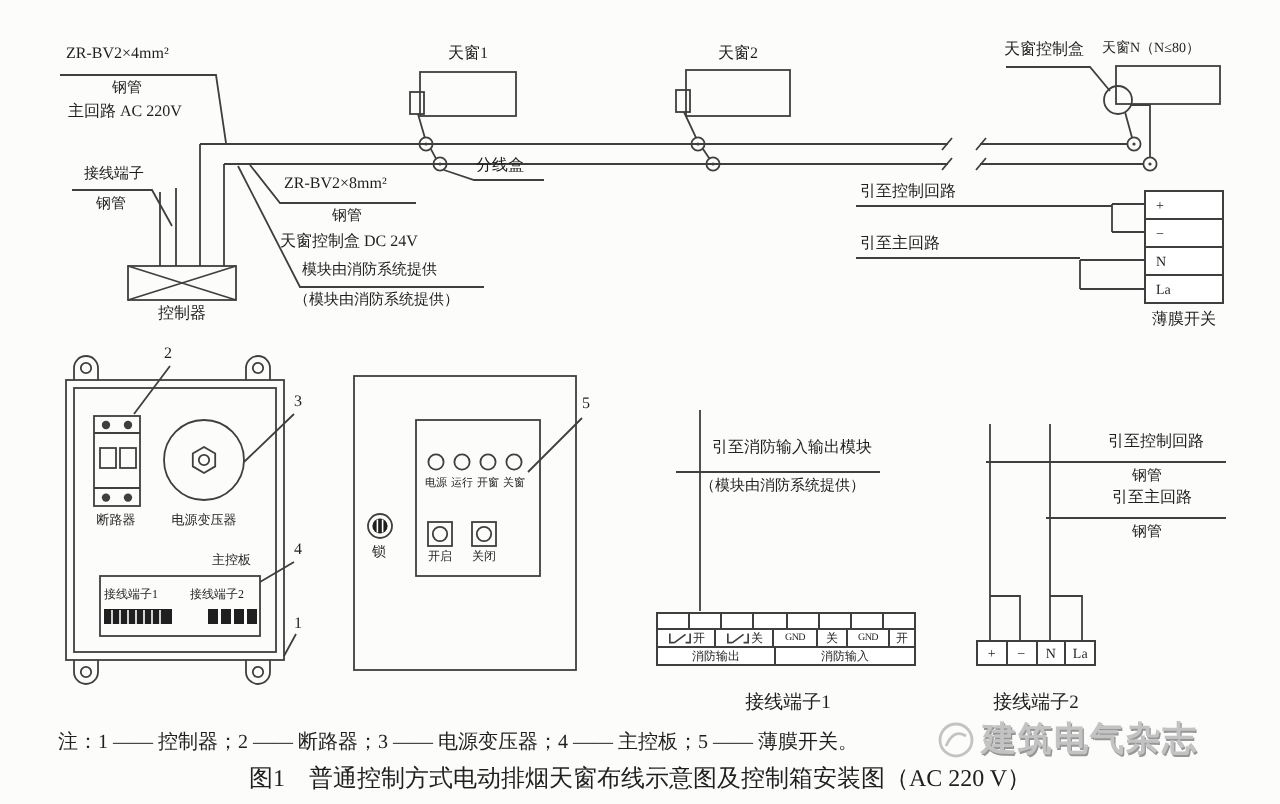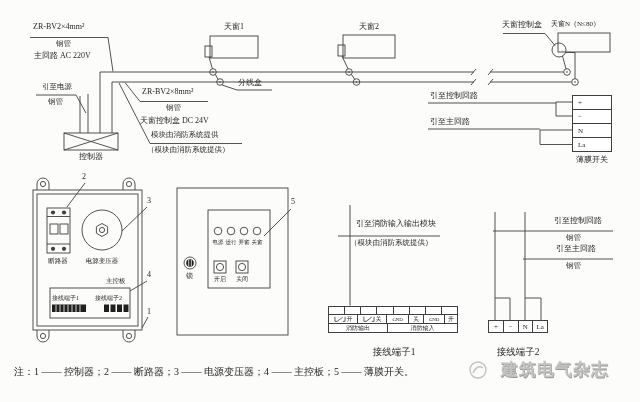--- a/index.html
+++ b/index.html
@@ -5,37 +5,37 @@
   html,body{margin:0;padding:0;background:#ffffff;}
   #canvas{position:relative;width:640px;height:402px;background:#fcfcfb;overflow:hidden;
           font-family:"Liberation Serif","DejaVu Serif",serif;color:#1f1f1f;}
   svg.layer{position:absolute;left:0;top:0;}
   svg.layer *{stroke:#3f3f3f;fill:none;stroke-width:.9;}
   svg.layer .fill{fill:#3f3f3f;stroke:none;}
   svg.layer .dark{fill:#1f1f1f;stroke:none;}
   svg.layer .wline{stroke:#ffffff;stroke-width:.8;}
   .lbl{position:absolute;white-space:nowrap;line-height:1.1;color:#1f1f1f;}
   .f5{font-size:5.5px;} .f6{font-size:6px;} .f65{font-size:6.5px;} .f7{font-size:7px;}
-  .f75{font-size:7.5px;} .f8{font-size:8px;} .f9{font-size:9.5px;} .f10{font-size:10px;} .f12{font-size:12px;}
+  .f75{font-size:7.5px;} .f8{font-size:8px;} .f9{font-size:9.5px;} .f10{font-size:10px;margin-left:15px;} .f12{font-size:12px;}
   .ctr{text-align:center;}
   .strip{position:absolute;border:1px solid #3f3f3f;box-sizing:border-box;background:#fff;}
   .srow{display:flex;box-sizing:border-box;border-bottom:1px solid #3f3f3f;}
   .srow:last-child{border-bottom:none;}
   .rtop{height:8px;} .rmid{height:9px;} .rbot{height:8px;}
   .scell{box-sizing:border-box;border-right:1px solid #3f3f3f;display:flex;align-items:center;
          justify-content:center;font-size:6px;color:#1f1f1f;overflow:hidden;}
   .scell:last-child{border-right:none;}
   .gnd{font-size:5px;letter-spacing:-0.3px;}
   .tblock{position:absolute;left:572px;top:95px;width:40px;height:57px;border:1px solid #3f3f3f;
           box-sizing:border-box;background:#fff;display:flex;flex-direction:column;}
   .trow{flex:1;border-bottom:1px solid #3f3f3f;display:flex;align-items:center;
         padding-left:5px;font-size:7px;box-sizing:border-box;}
   .trow:last-child{border-bottom:none;}
   .contact{margin-right:1px;flex:0 0 auto;}
-  .watermark{position:absolute;left:468px;top:358px;display:flex;align-items:center;gap:13px;
+  .watermark{position:absolute;left:468px;top:358px;display:flex;align-items:center;gap:3px;
              color:#c3c3c3;font-weight:bold;font-size:17px;letter-spacing:1px;
              text-shadow:0.6px 0.8px 0 #969696;}
   .watermark svg{flex:0 0 auto;}
 </style>
 </head>
 <body>
 
 <div id="canvas">
 
   <svg class="layer" width="640" height="402">
@@ -158,21 +158,21 @@
       <rect x="214" y="261" width="12" height="12"></rect>
         <circle cx="220" cy="267" r="3.6"></circle>
       <rect x="236" y="261" width="12" height="12"></rect>
         <circle cx="242" cy="267" r="3.6"></circle>
     </g>
   </svg>
 
   <div class="lbl f8" style="left:33px;top:23px">ZR-BV2×4mm²</div>
   <div class="lbl f75" style="left:56px;top:40px">钢管</div>
   <div class="lbl f8" style="left:34px;top:52px">主回路 AC 220V</div>
-  <div class="lbl f75" style="left:42px;top:83px">引至电源</div>
+  <div class="lbl f75" style="left:42px;top:83px">接线端子</div>
   <div class="lbl f75" style="left:48px;top:98px">钢管</div>
   <div class="lbl f8 ctr" style="left:68px;top:153px;width:46px">控制器</div>
   <div class="lbl f8" style="left:142px;top:88px">ZR-BV2×8mm²</div>
   <div class="lbl f75" style="left:166px;top:104px">钢管</div>
   <div class="lbl f8" style="left:140px;top:117px">天窗控制盒 DC 24V</div>
   <div class="lbl f75" style="left:151px;top:131px">模块由消防系统提供</div>
   <div class="lbl f75" style="left:147px;top:146px">（模块由消防系统提供）</div>
   <div class="lbl f8 ctr" style="left:210px;top:23px;width:48px">天窗1</div>
   <div class="lbl f8" style="left:238px;top:79px">分线盒</div>
   <div class="lbl f8 ctr" style="left:343px;top:23px;width:52px">天窗2</div>
@@ -289,14 +289,15 @@
   <div class="lbl f9 ctr" style="left:486px;top:347px;width:64px">接线端子2</div>
 
   <div class="lbl f10" style="left:14px;top:366px">注：1 —— 控制器；2 —— 断路器；3 —— 电源变压器；4 —— 主控板；5 —— 薄膜开关。</div>
   <div class="watermark">
     <svg width="20" height="20" viewBox="0 0 20 20">
       <circle cx="10" cy="10" r="8" stroke="#c3c3c3" fill="none" stroke-width="1.4"></circle>
       <path d="M5,13 Q9,4 15,8" stroke="#c3c3c3" fill="none" stroke-width="1.4"></path>
     </svg>
     <span>建筑电气杂志</span>
   </div>
+  <div class="lbl f12 ctr" style="left:0;top:383px;width:640px">图1　普通控制方式电动排烟天窗布线示意图及控制箱安装图（AC 220 V）</div>
 
 </div>
 
 </body></html>

